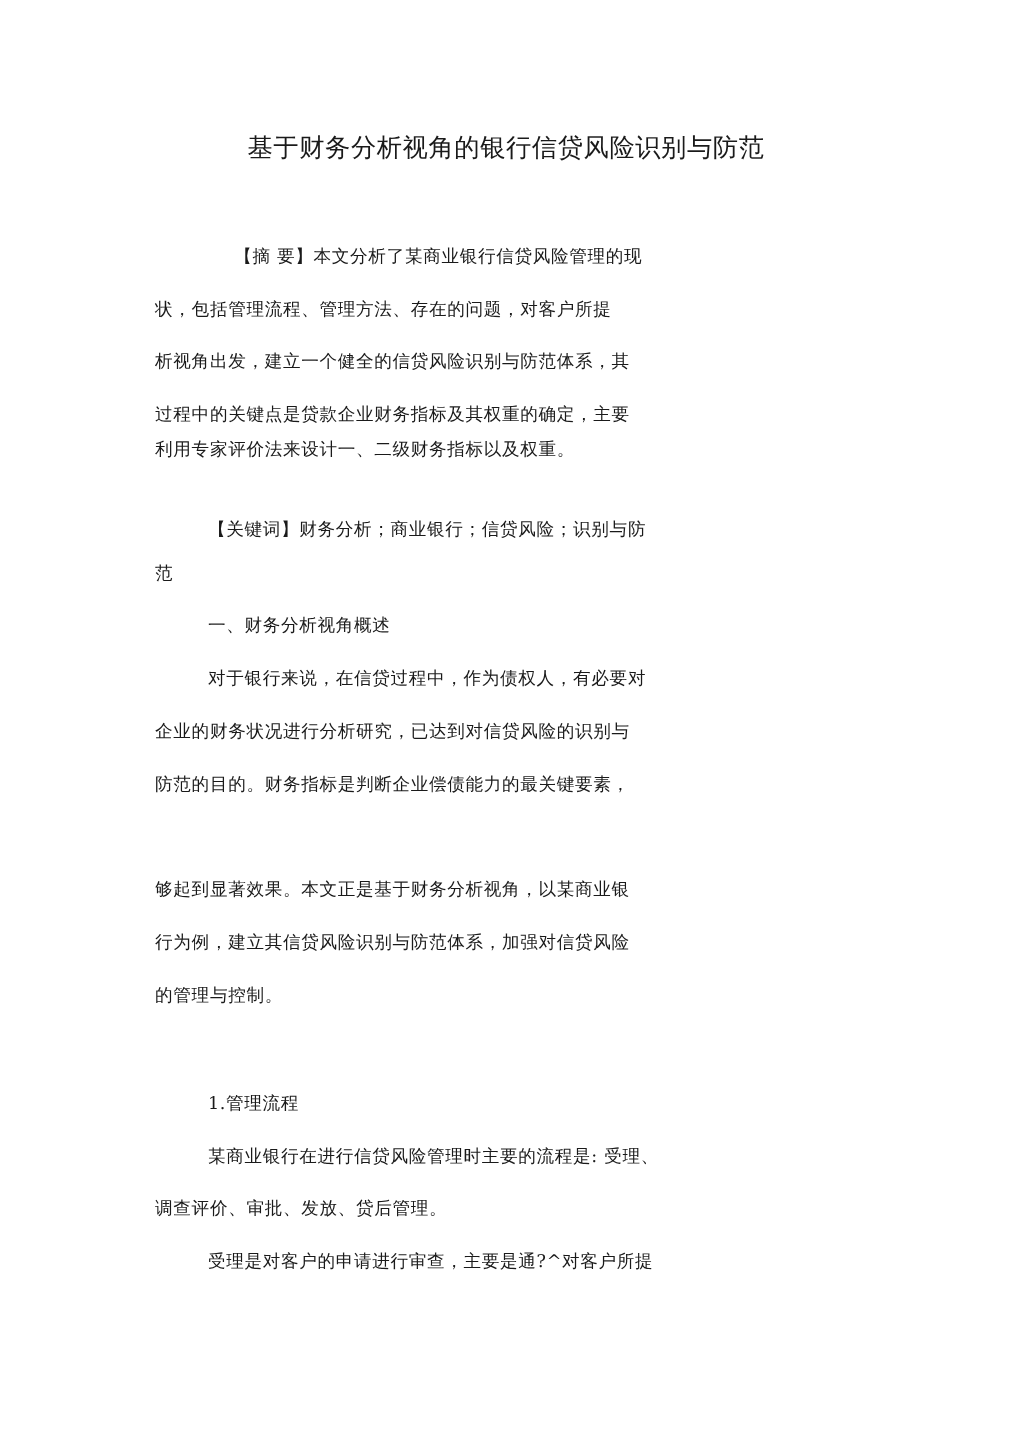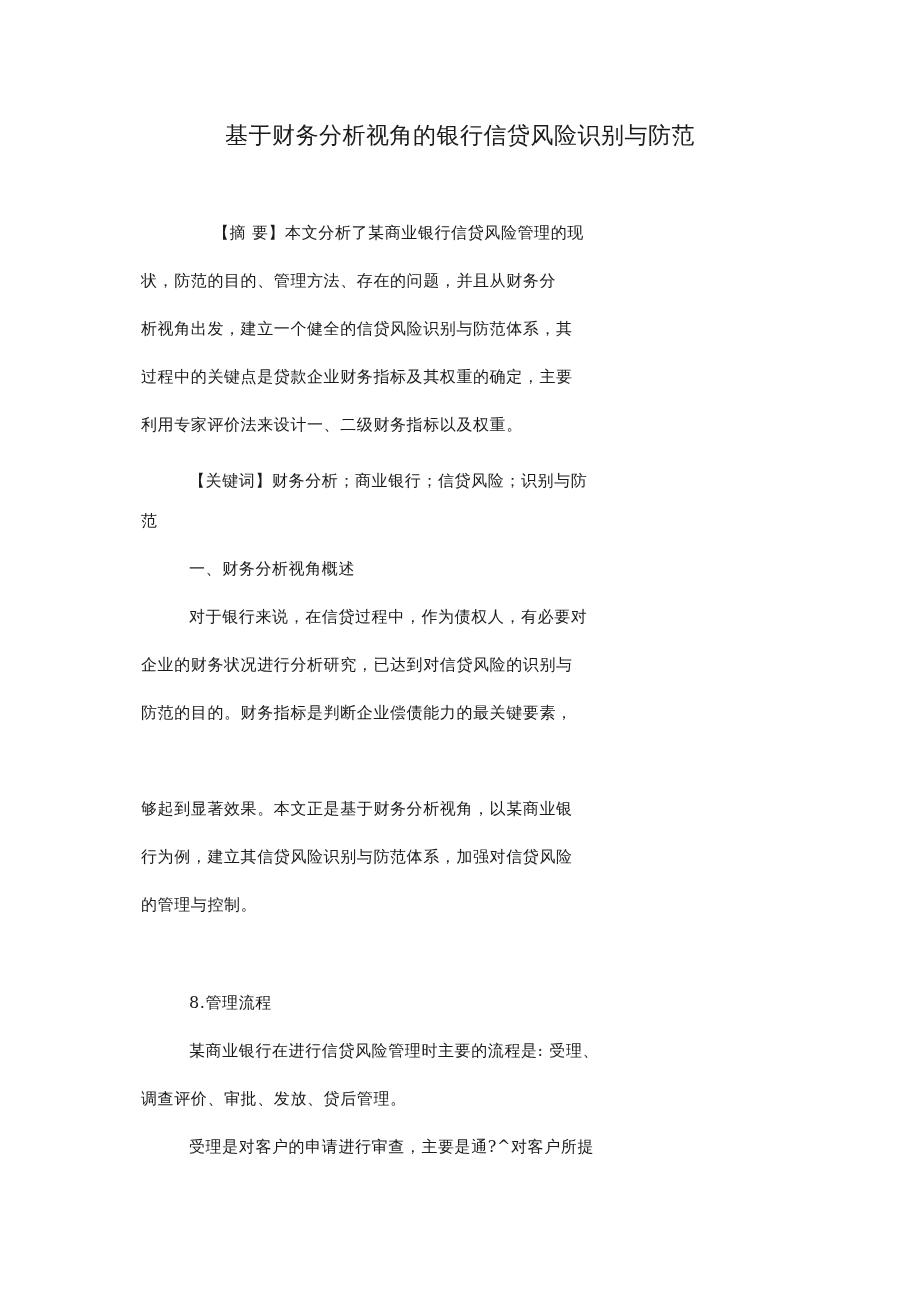--- a/index.html
+++ b/index.html
@@ -13,35 +13,35 @@
   .indent2 { left: 213px; }
   .indent1 { left: 189px; }
 </style>
 </head>
 <body>
 
 <div class="page">
   <div class="title">基于财务分析视角的银行信贷风险识别与防范</div>
 
   <div class="line indent2" style="top:216px">【摘  要】本文分析了某商业银行信贷风险管理的现</div>
-  <div class="line" style="top:264px">状，防范的目的、管理方法、存在的问题，并且从财务分</div>
+  <div class="line" style="top:264px">状，包括管理流程、管理方法、存在的问题，对客户所提</div>
   <div class="line" style="top:312px">析视角出发，建立一个健全的信贷风险识别与防范体系，其</div>
   <div class="line" style="top:360px">过程中的关键点是贷款企业财务指标及其权重的确定，主要</div>
-  <div class="line" style="top:408px">利用专家评价法来设计一、二级财务指标以及权重。</div>
+  <div class="line" style="top:392px">利用专家评价法来设计一、二级财务指标以及权重。</div>
 
   <div class="line indent1" style="top:464px">【关键词】财务分析；商业银行；信贷风险；识别与防</div>
   <div class="line" style="top:504px">范</div>
 
   <div class="line indent1" style="top:552px">一、财务分析视角概述</div>
 
   <div class="line indent1" style="top:600px">对于银行来说，在信贷过程中，作为债权人，有必要对</div>
   <div class="line" style="top:648px">企业的财务状况进行分析研究，已达到对信贷风险的识别与</div>
   <div class="line" style="top:696px">防范的目的。财务指标是判断企业偿债能力的最关键要素，</div>
   <div class="line" style="top:792px">够起到显著效果。本文正是基于财务分析视角，以某商业银</div>
   <div class="line" style="top:840px">行为例，建立其信贷风险识别与防范体系，加强对信贷风险</div>
   <div class="line" style="top:888px">的管理与控制。</div>
 
-  <div class="line indent1" style="top:986px">8.管理流程</div>
+  <div class="line indent1" style="top:986px">1.管理流程</div>
 
   <div class="line indent1" style="top:1034px">某商业银行在进行信贷风险管理时主要的流程是: 受理、</div>
   <div class="line" style="top:1082px">调查评价、审批、发放、贷后管理。</div>
   <div class="line indent1" style="top:1130px">受理是对客户的申请进行审查，主要是通?^对客户所提</div>
 </div>
 
 </body></html>

